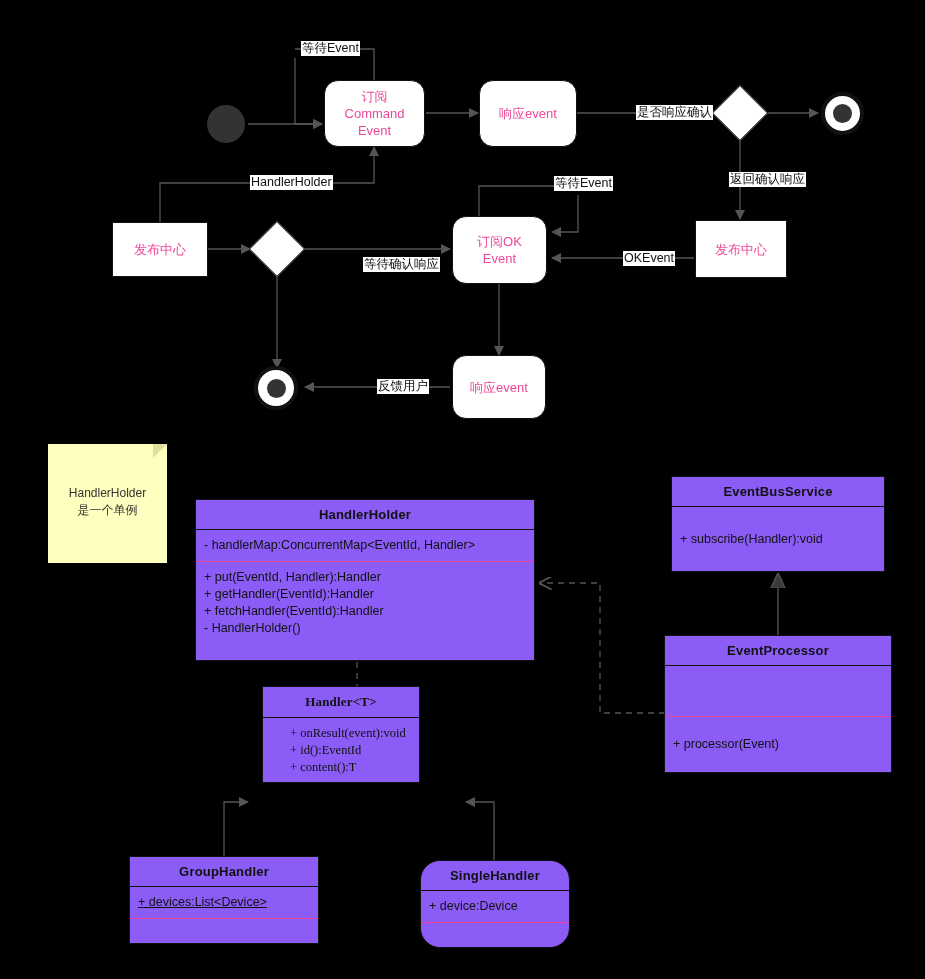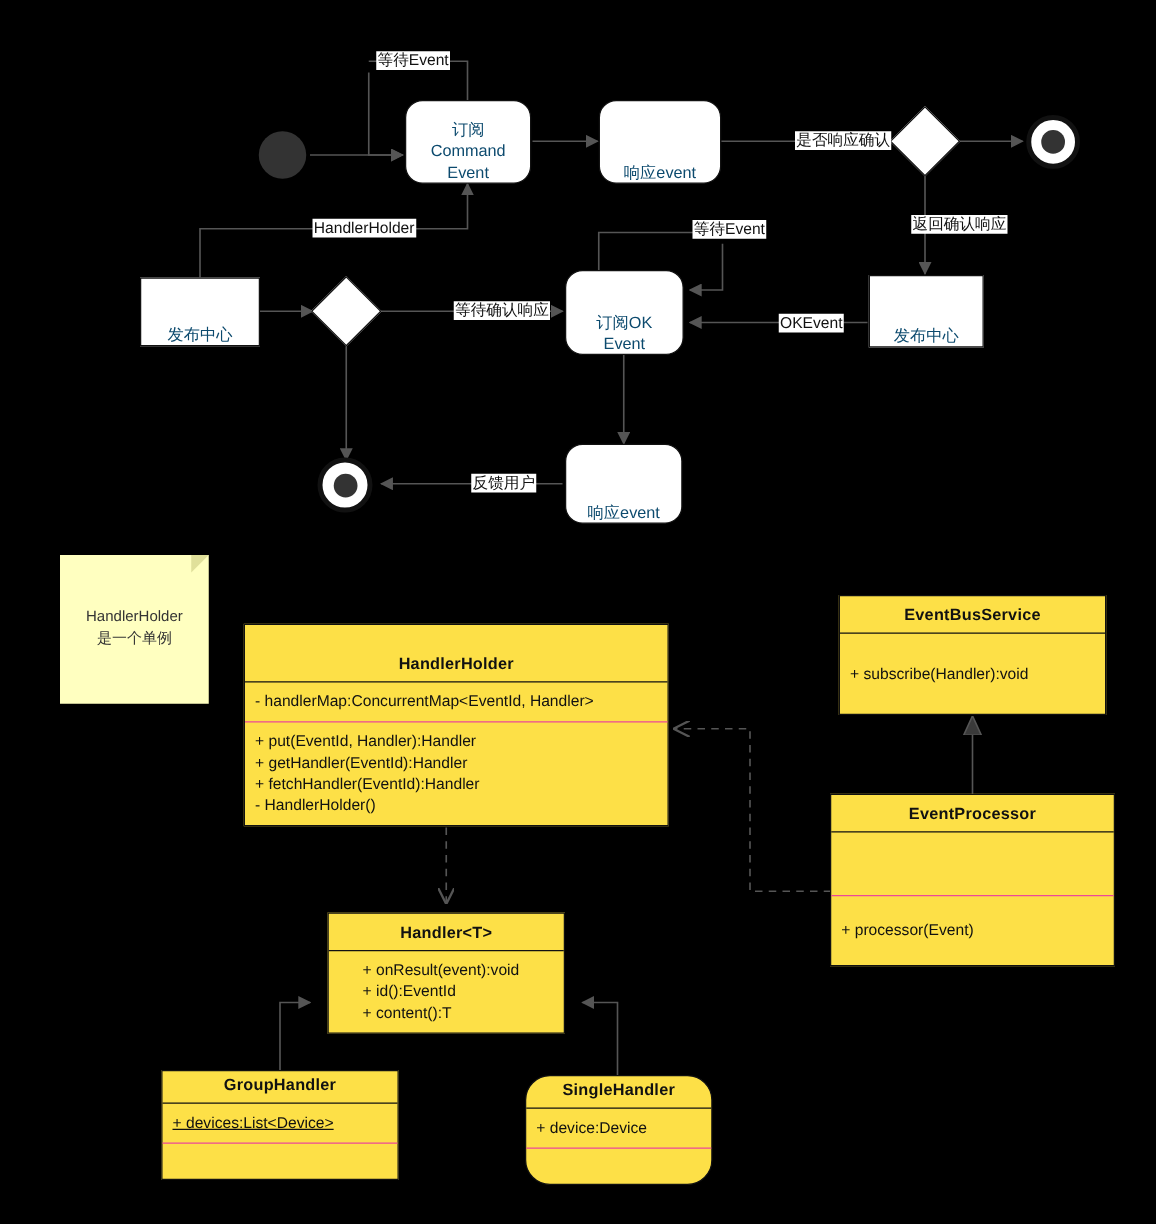--- a/index.html
+++ b/index.html
@@ -21,23 +21,23 @@
     top: 0;
     width: 925px;
     height: 979px;
     pointer-events: none;
   }
   .node {
     position: absolute;
     box-sizing: border-box;
     background: #ffffff;
     border: 1px solid #111111;
-    color: #0c4a6e;
+    color: #ec4899;
     display: flex;
-    align-items: flex-end;
+    align-items: center;
     justify-content: center;
     text-align: center;
     font-size: 13px;
     line-height: 17px;
   }
   .node.rounded { border-radius: 14px; }
   .edge-label {
     position: absolute;
     background: #ffffff;
     color: #111111;
@@ -71,26 +71,25 @@
     position: absolute;
     background: #ffffff;
     border: 1px solid #111111;
     box-sizing: border-box;
     transform: rotate(45deg);
   }
   
   .uml {
     position: absolute;
     box-sizing: border-box;
-    background: #fde047;
+    background: #8b5cf6;
     border: 1px solid #111111;
     color: #111111;
     display: flex;
     flex-direction: column;
-    justify-content: flex-end;
   }
   .uml .title {
     text-align: center;
     font-weight: bold;
     font-size: 13px;
     padding: 7px 4px 7px;
     border-bottom: 1px solid #111111;
     letter-spacing: .2px;
   }
   .uml .compart {
@@ -238,21 +237,21 @@
   </div>
 
   <div class="edge-label" style="left:269px; top:41px;">等待Event</div>
 
   <div class="edge-label" style="left:218px; top:175px;">HandlerHolder</div>
 
   <div class="edge-label" style="left:604px; top:105px;">是否响应确认</div>
 
   <div class="edge-label" style="left:697px; top:172px;">返回确认响应</div>
 
-  <div class="edge-label" style="left:331px; top:241px;">等待确认响应</div>
+  <div class="edge-label" style="left:331px; top:257px;">等待确认响应</div>
 
   <div class="edge-label" style="left:522px; top:176px;">等待Event</div>
 
   <div class="edge-label" style="left:591px; top:251px;">OKEvent</div>
 
   <div class="edge-label" style="left:345px; top:379px;">反馈用户</div>
 
   <div class="note" style="left:48px; top:444px; width:119px; height:119px;">
     <span class="fold"></span>
     <div class="txt">
@@ -282,21 +281,21 @@
   </div>
 
   <div class="uml" style="left:664px; top:635px; width:228px; height:138px;">
     <div class="title">EventProcessor</div>
     <div class="compart empty" style="height:36px;"></div>
     <div class="compart" style="flex:1; display:flex; align-items:center;">
       <div class="row">+ processor(Event)</div>
     </div>
   </div>
 
-  <div class="uml" style="left:262px; top:730px; width:190px; height:97px;">
+  <div class="uml" style="left:262px; top:686px; width:158px; height:97px;font-family:Liberation Serif, serif;">
     <div class="title">Handler&lt;T&gt;</div>
     <div class="compart" style="flex:1;margin-left:19px;">
       <div class="row">+ onResult(event):void</div>
       <div class="row">+ id():EventId</div>
       <div class="row">+ content():T</div>
     </div>
   </div>
 
   <div class="uml" style="left:129px; top:856px; width:190px; height:88px;">
     <div class="title">GroupHandler</div>

